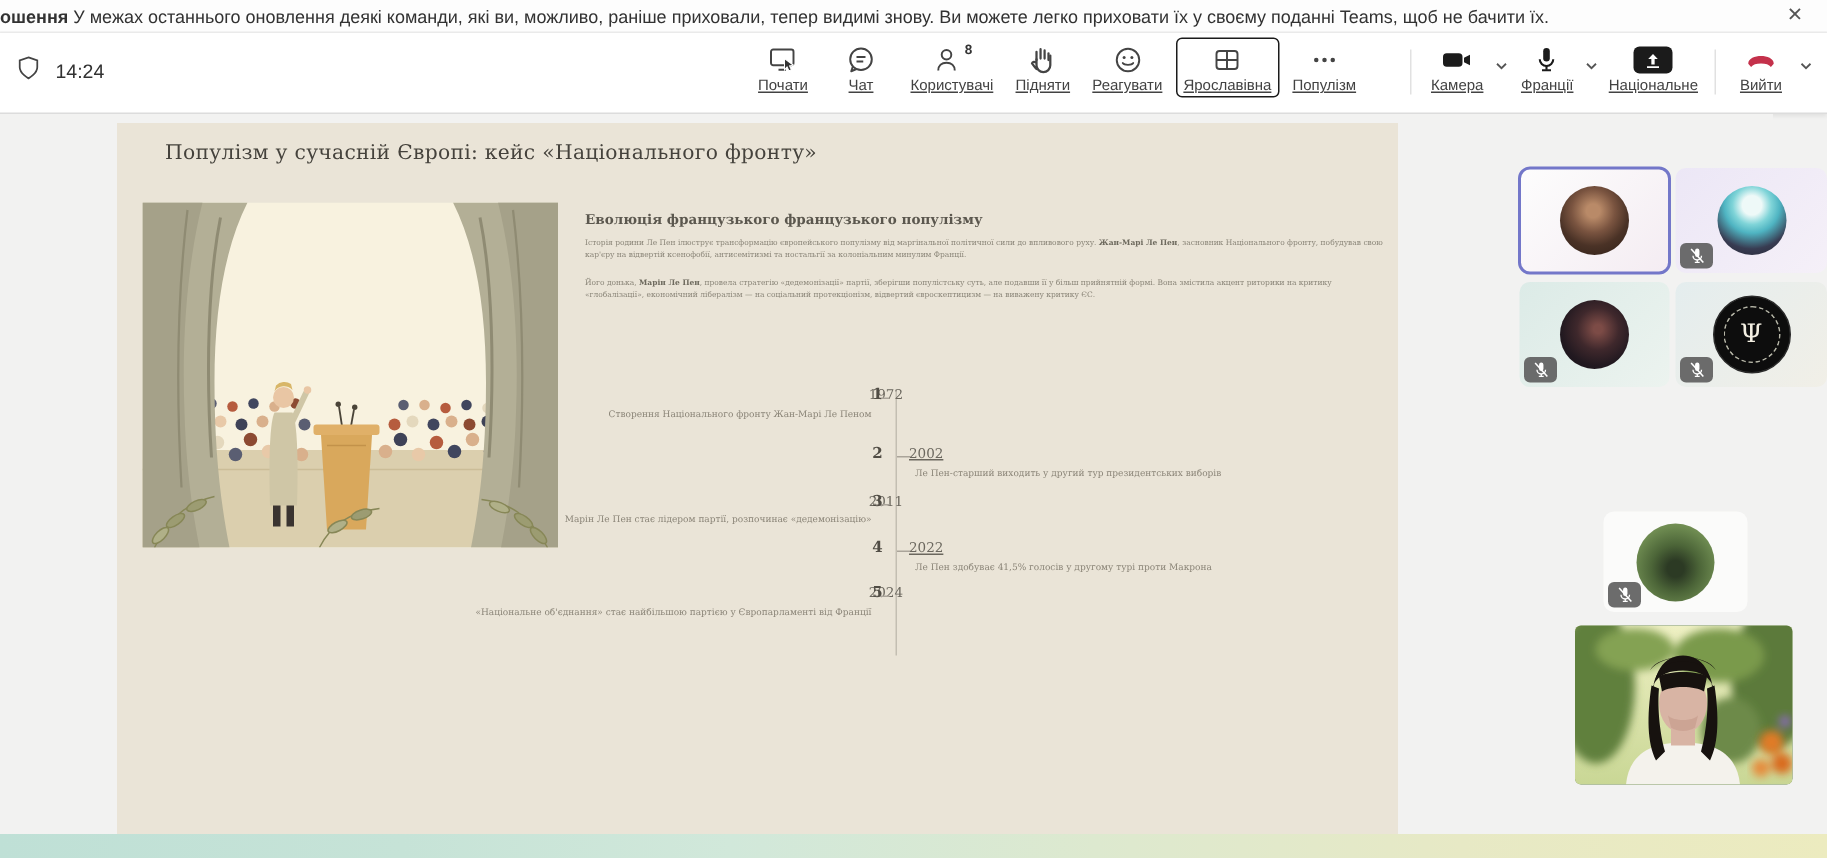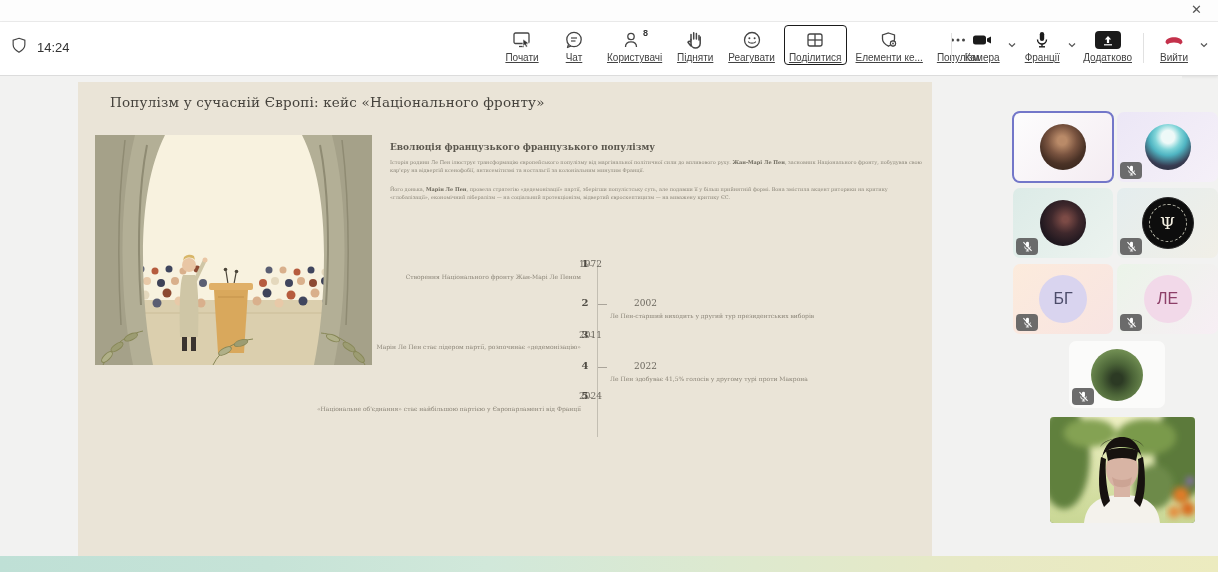--- a/index.html
+++ b/index.html
@@ -42,21 +42,21 @@
   .sec-head { position:absolute; left:312px; top:60px; font-size:9px; font-weight:bold; color:#5b574e; }
   .para { position:absolute; left:312px; width:545px; font-size:5px; line-height:1.55; color:#8b8679; }
   .p1 { top:77px; } .p2 { top:104px; width:520px; }
   .para b { color:#6e6a5e; }
 
   
   .tl-line { position:absolute; left:519px; top:178px; width:1px; height:177px; background:#c3beb2; }
   .tl-num { position:absolute; left:500px; width:14px; text-align:center; font-size:10px; font-weight:bold; color:#514d45; }
   .tl-year { position:absolute; font-size:9px; color:#6b675e; }
   .tl-year.l { left:444px; width:80px; text-align:right; }
-  .tl-year.r { left:556px; }
+  .tl-year.r { left:528px;text-decoration:underline; }
   .tl-desc { position:absolute; font-size:6px; line-height:1.45; color:#8b8578; }
   .tl-desc.l { left:163px; width:340px; text-align:right; }
   .tl-desc.r { left:532px; width:290px; }
   .tl-tick { position:absolute; width:9px; height:1px; background:#aaa49a; }
 
   
   .name-label { position:absolute; left:10px; top:453px; background:rgba(82,82,82,0.88); color:#fff;
     font-size:10.5px; padding:4px 11px; border-radius:4px; }
 
   
@@ -90,20 +90,21 @@
   
   .video-tile { position:absolute; left:1050px; top:341px; width:145px; height:106px; border-radius:4px;
     overflow:hidden; background:#6d8a50; }
   .strip2 { position:absolute; left:0; top:556px; width:1218px; height:16px;
     background:linear-gradient(90deg,#bfe0d6,#c6e3d7 22%,#d1e8da 40%,#dde9cf 60%,#e7e9c5 80%,#ecebbf); }
 </style>
 </head>
 <body>
 
 <div class="notif">
+  <div class="txt"><b>ошення</b><span> У межах останнього оновлення деякі команди, які ви, можливо, раніше приховали, тепер видимі знову. Ви можете легко приховати їх у своєму поданні Teams, щоб не бачити їх.</span></div>
   <div class="close">✕</div>
 </div>
 
 <div class="toolbar">
   <div class="timer">
     <span>
       <svg width="18" height="19" viewBox="0 0 20 20">
           <path d="M10 2 L16.5 4.2 V9.3 C16.5 14 10 17.5 10 17.5 C10 17.5 3.5 14 3.5 9.3 V4.2 Z" fill="none" stroke="#444" stroke-width="1.3"></path>
         </svg>
     </span>
@@ -163,32 +164,21 @@
       <div class="lb">Реагувати</div>
     </div>
     <div class="tbtn focused">
       <div class="ic">
         <svg width="22" height="22" viewBox="0 0 22 22">
             <rect x="4" y="5" width="14" height="12" rx="2" fill="none" stroke="#444" stroke-width="1.3"></rect>
             <line x1="11" y1="5" x2="11" y2="17" stroke="#444" stroke-width="1.3"></line>
             <line x1="4" y1="11" x2="18" y2="11" stroke="#444" stroke-width="1.3"></line>
           </svg>
       </div>
-      <div class="lb">Поділитися</div>
-    </div>
-    <div class="tbtn">
-      <div class="ic">
-        <svg width="22" height="22" viewBox="0 0 22 22">
-            <path d="M10.5 4 L16.5 6 V10 C16.5 14.2 10.5 17.2 10.5 17.2 C10.5 17.2 4.5 14.2 4.5 10 V6 Z" fill="none" stroke="#444" stroke-width="1.3"></path>
-            <circle cx="15" cy="14.5" r="2.6" fill="#fff" stroke="#444" stroke-width="1.1"></circle>
-            <circle cx="15" cy="14.5" r="0.9" fill="#444"></circle>
-            <path d="M15 11.4 v1 M15 16.6 v1 M11.9 14.5 h1 M17.1 14.5 h1 M12.8 12.3 l0.7 0.7 M16.5 16 l0.7 0.7 M17.2 12.3 l-0.7 0.7 M13.5 16 l-0.7 0.7" stroke="#444" stroke-width="0.9"></path>
-          </svg>
-      </div>
-      <div class="lb">Елементи ке...</div>
+      <div class="lb">Ярославівна</div>
     </div>
     <div class="tbtn">
       <div class="ic">
         <svg width="22" height="22" viewBox="0 0 22 22">
             <circle cx="5.5" cy="11" r="1.5" fill="#444"></circle>
             <circle cx="11" cy="11" r="1.5" fill="#444"></circle>
             <circle cx="16.5" cy="11" r="1.5" fill="#444"></circle>
           </svg>
       </div>
       <div class="lb">Популізм</div>
@@ -225,21 +215,21 @@
         </svg></span>
     <div class="tbtn">
       <div class="ic">
         <div class="sharebox">
             <svg width="14" height="13" viewBox="0 0 14 13">
               <path d="M7 2 L10.2 5.4 H8.1 V9 H5.9 V5.4 H3.8 Z" fill="#fff"></path>
               <line x1="3" y1="10.8" x2="11" y2="10.8" stroke="#fff" stroke-width="1.2"></line>
             </svg>
           </div>
       </div>
-      <div class="lb">Додатково</div>
+      <div class="lb">Національне</div>
     </div>
     <div class="sep"></div>
     <div class="tbtn">
       <div class="ic">
         <svg width="24" height="22" viewBox="0 0 24 22">
             <path d="M3.5 13.5 C3.5 9.8 8 8.3 12 8.3 C16 8.3 20.5 9.8 20.5 13.5 L18.6 15.6 C17.4 14.2 15.2 13.4 12 13.4 C8.8 13.4 6.6 14.2 5.4 15.6 Z" fill="#c4314b"></path>
           </svg>
       </div>
       <div class="lb">Вийти</div>
     </div>
@@ -420,44 +410,20 @@
           <line x1="8" y1="11.5" x2="8" y2="13.3" stroke="#fff" stroke-width="1.1"></line>
           <line x1="6" y1="13.5" x2="10" y2="13.5" stroke="#fff" stroke-width="1.1"></line>
           <line x1="3" y1="2.5" x2="13" y2="13.5" stroke="#fff" stroke-width="1.3"></line>
         </svg>
     </div>
   </div>
   <div class="tile t4">
     <div class="av">
         <span class="emblem">Ψ</span>
       </div>
-    <div class="mute">
-      <svg width="13" height="13" viewBox="0 0 16 16">
-          <rect x="6.2" y="2" width="3.6" height="7" rx="1.8" fill="#fff"></rect>
-          <path d="M4.5 8 a3.5 3.5 0 0 0 7 0" fill="none" stroke="#fff" stroke-width="1.1"></path>
-          <line x1="8" y1="11.5" x2="8" y2="13.3" stroke="#fff" stroke-width="1.1"></line>
-          <line x1="6" y1="13.5" x2="10" y2="13.5" stroke="#fff" stroke-width="1.1"></line>
-          <line x1="3" y1="2.5" x2="13" y2="13.5" stroke="#fff" stroke-width="1.3"></line>
-        </svg>
-    </div>
-  </div>
-  <div class="tile t5">
-    <div class="init-circle">БГ</div>
-    <div class="mute">
-      <svg width="13" height="13" viewBox="0 0 16 16">
-          <rect x="6.2" y="2" width="3.6" height="7" rx="1.8" fill="#fff"></rect>
-          <path d="M4.5 8 a3.5 3.5 0 0 0 7 0" fill="none" stroke="#fff" stroke-width="1.1"></path>
-          <line x1="8" y1="11.5" x2="8" y2="13.3" stroke="#fff" stroke-width="1.1"></line>
-          <line x1="6" y1="13.5" x2="10" y2="13.5" stroke="#fff" stroke-width="1.1"></line>
-          <line x1="3" y1="2.5" x2="13" y2="13.5" stroke="#fff" stroke-width="1.3"></line>
-        </svg>
-    </div>
-  </div>
-  <div class="tile t6">
-    <div class="init-circle">ЛЕ</div>
     <div class="mute">
       <svg width="13" height="13" viewBox="0 0 16 16">
           <rect x="6.2" y="2" width="3.6" height="7" rx="1.8" fill="#fff"></rect>
           <path d="M4.5 8 a3.5 3.5 0 0 0 7 0" fill="none" stroke="#fff" stroke-width="1.1"></path>
           <line x1="8" y1="11.5" x2="8" y2="13.3" stroke="#fff" stroke-width="1.1"></line>
           <line x1="6" y1="13.5" x2="10" y2="13.5" stroke="#fff" stroke-width="1.1"></line>
           <line x1="3" y1="2.5" x2="13" y2="13.5" stroke="#fff" stroke-width="1.3"></line>
         </svg>
     </div>
   </div>

